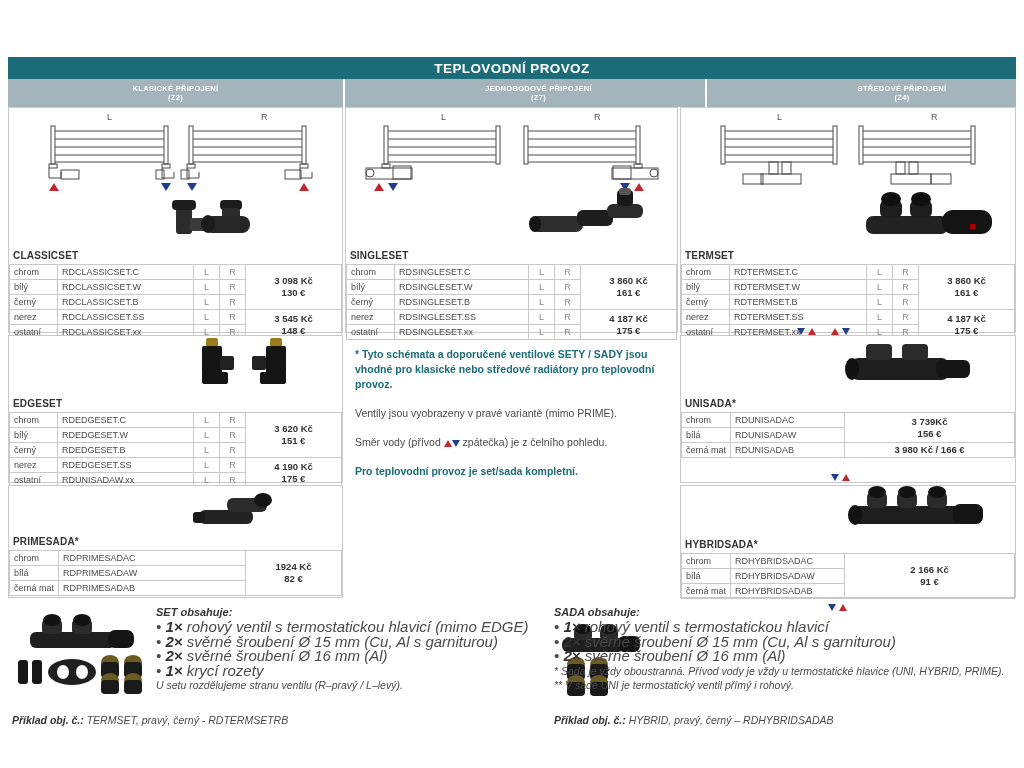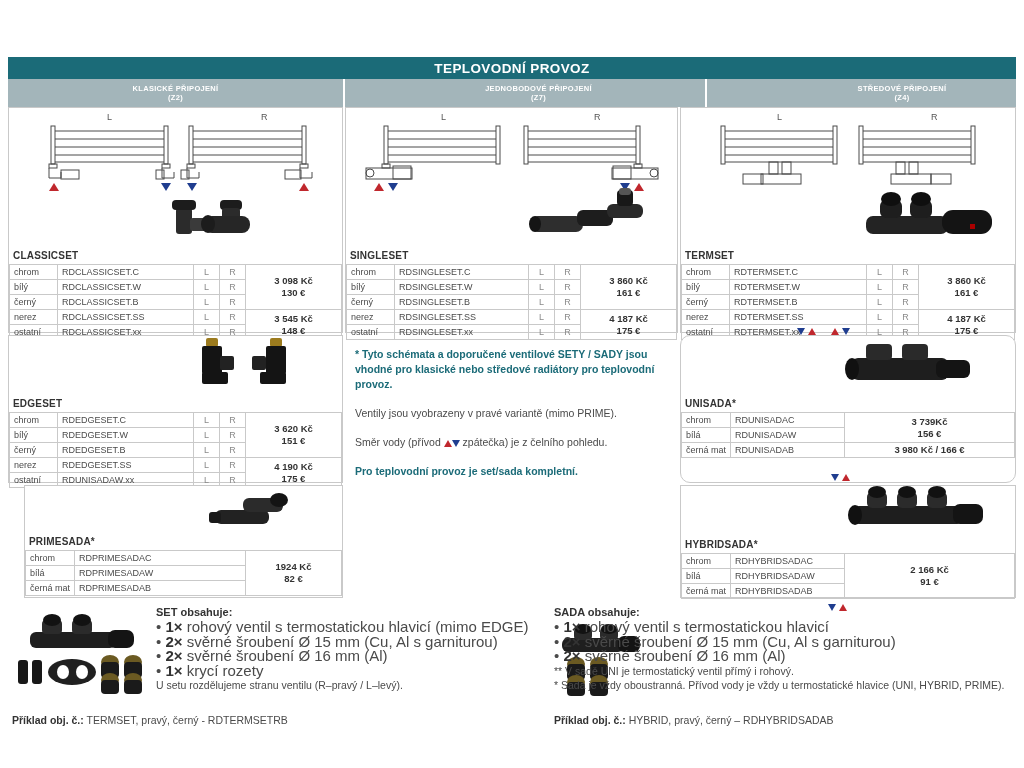--- a/index.html
+++ b/index.html
@@ -145,20 +145,21 @@
   .tri-s { border-left-width: 4px; border-right-width: 4px; }
   .tri-s.tri-up-r { border-bottom-width: 7px; }
   .tri-s.tri-dn-b { border-top-width: 7px; }
   .arrow-abs { position: absolute; }
 
   
   .footer {
     position: absolute;
     left: 8px; top: 604px; width: 1008px; height: 120px;
     display: flex;
+    font-style: italic;
   }
   .fcol { position: relative; }
   .fcol-l { width: 546px; }
   .fcol-r { width: 462px; }
   .f-title {
     font-size: 11px; font-weight: bold; color: #333; margin-bottom: 2px;
   }
   .f-list { list-style: none; margin: 0; padding: 0; }
   .f-list li {
     font-size: 15px; line-height: 14.5px; color: #4a4a4a;
@@ -359,21 +360,21 @@
         <tr>
           <td class="name">ostatní</td>
           <td class="code">RDUNISADAW.xx</td>
           <td class="lr">L</td>
           <td class="lr">R</td>
         </tr>
       </tbody>
           </table>
     </div>
 
-    <div class="cell" style="height:113px;margin-left:16px;">
+    <div class="cell" style="height:113px;">
       <div style="position:relative; height:48px;">
         <svg class="photo" style="left:170px; top:0;" width="140" height="50">
           <g fill="#222">
             <rect x="20" y="24" width="54" height="14" rx="6"></rect>
             <rect x="48" y="12" width="40" height="14" rx="6" fill="#2b2b2b"></rect>
             <ellipse cx="84" cy="14" rx="9" ry="7" fill="#141414"></ellipse>
             <rect x="14" y="26" width="12" height="11" rx="3" fill="#1a1a1a"></rect>
           </g>
         </svg>
       </div>
@@ -596,21 +597,21 @@
         <tr>
           <td class="name">ostatní</td>
           <td class="code">RDTERMSET.xx</td>
           <td class="lr">L</td>
           <td class="lr">R</td>
         </tr>
       </tbody>
           </table>
     </div>
 
-    <div class="cell" style="height:148px;border-radius:10px;">
+    <div class="cell" style="height:148px;">
       <div style="position:relative; height:60px;">
         <span class="tri tri-s tri-dn-b arrow-abs" style="left:116px; top:-8px;"></span>
         <span class="tri tri-s tri-up-r arrow-abs" style="left:127px; top:-8px;"></span>
         <span class="tri tri-s tri-up-r arrow-abs" style="left:150px; top:-8px;"></span>
         <span class="tri tri-s tri-dn-b arrow-abs" style="left:161px; top:-8px;"></span>
         <svg class="photo" style="left:155px; top:2px;" width="160" height="58">
           <g>
             <rect x="16" y="20" width="96" height="22" rx="6" fill="#1e1e1e"></rect>
             <rect x="30" y="6" width="26" height="16" rx="4" fill="#2a2a2a"></rect>
             <rect x="66" y="6" width="26" height="16" rx="4" fill="#2a2a2a"></rect>
@@ -752,22 +753,22 @@
       </g>
     </svg>
 
     <div style="position:absolute; left:0px; top:2px; width:462px;">
       <div class="f-title">SADA obsahuje:</div>
       <ul class="f-list">
         <li>• <b>1×</b><span> rohový ventil s termostatickou hlavicí</span></li>
         <li>• <b>2×</b><span> svěrné šroubení Ø 15 mm (Cu, Al s garniturou)</span></li>
         <li>• <b>2×</b><span> svěrné šroubení Ø 16 mm (Al)</span></li>
       </ul>
+      <div class="f-note">* Sada je vždy oboustranná. Přívod vody je vždy u termostatické hlavice (UNI, HYBRID, PRIME).</div>
       <div class="f-note">** V sadě UNI je termostatický ventil přímý i rohový.</div>
-      <div class="f-note">* Sada je vždy oboustranná. Přívod vody je vždy u termostatické hlavice (UNI, HYBRID, PRIME).</div>
     </div>
 
     <div class="f-example" style="position:absolute; left:0px; top:100px;">
       <b>Příklad obj. č.:</b><span> HYBRID, pravý, černý – RDHYBRIDSADAB</span>
     </div>
   </div>
 </div>
 
 </div>
 

